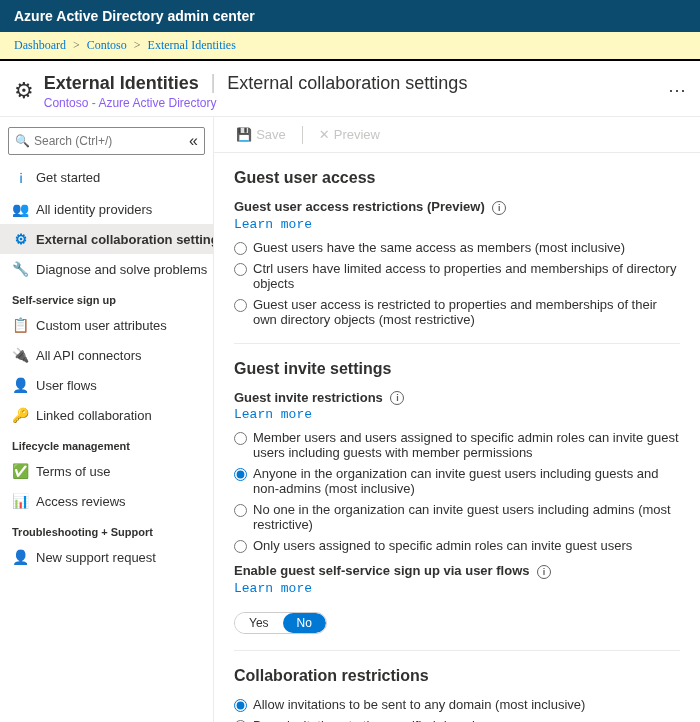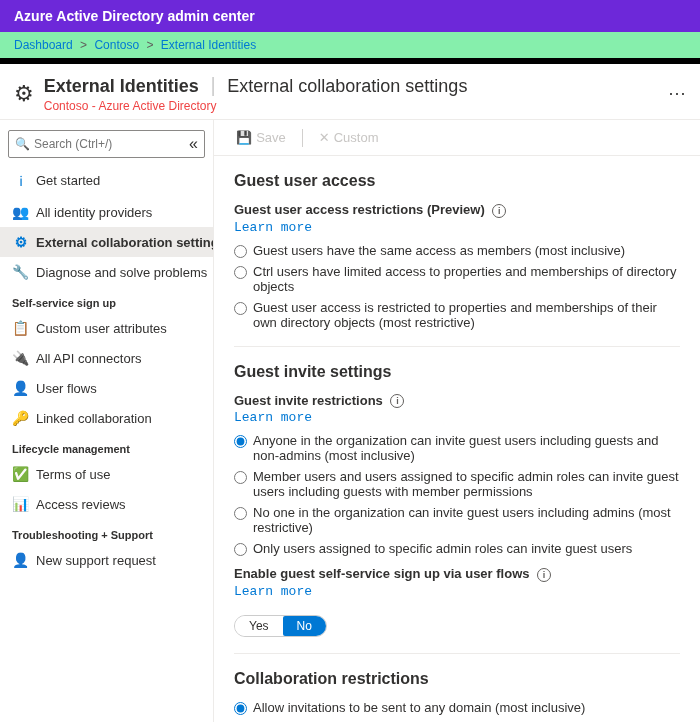--- a/index.html
+++ b/index.html
@@ -1,31 +1,32 @@
 <!DOCTYPE html>
 <html><head>
   <meta charset="utf-8">
   <style>
     * { box-sizing: border-box; margin: 0; padding: 0; }
     body { font-family: 'Segoe UI', Arial, sans-serif; font-size: 13px; color: #323130; background: #fff; width: 700px; }
 
     .top-bar {
-      background: #6d28d9;
+      background: #0c4a6e;
       color: white;
       padding: 8px 14px;
       font-size: 14px;
       font-weight: 600;
     }
 
     .breadcrumb {
       padding: 6px 14px;
       font-size: 12px;
       color: #0078d4;
-      border-bottom: 6px solid #000000;
-      background: #86efac;
+      border-bottom: 2px solid #000000;
+      background: #fef9c3;
+      font-family: Liberation Serif, serif;
     }
     .breadcrumb span { color: #605e5c; margin: 0 4px; }
 
     .page-header {
       display: flex;
       align-items: center;
       padding: 10px 14px 6px 14px;
       border-bottom: 1px solid #edebe9;
     }
     .page-header-icon {
@@ -44,21 +45,21 @@
       font-weight: 300;
       font-size: 20px;
     }
     .page-header-text .subtitle {
       font-size: 18px;
       font-weight: 300;
       display: inline;
     }
     .page-header-text .org-name {
       font-size: 12px;
-      color: #ef4444;
+      color: #8b5cf6;
       margin-top: 2px;
     }
     .page-header-dots {
       margin-left: auto;
       font-size: 18px;
       color: #323130;
       cursor: pointer;
     }
 
     .main-layout {
@@ -198,21 +199,21 @@
     }
     .toggle-option {
       padding: 3px 14px;
       font-size: 12px;
       cursor: pointer;
       text-align: right;
     }
     .toggle-option.active {
       background: #0078d4;
       color: white;
-      border-radius: 2px;
+      border-radius: 10px;
     }
     .toggle-option.inactive {
       background: white;
       color: #323130;
     }
 
     hr.section-divider {
       border: none;
       border-top: 1px solid #edebe9;
       margin: 16px 0;
@@ -312,21 +313,21 @@
   <div style="flex:1; display:flex; flex-direction:column; overflow:hidden;">
 
     <div class="toolbar">
       <button class="toolbar-btn disabled">
         <span>💾</span>
         <span>Save</span>
       </button>
       <div class="toolbar-divider"></div>
       <button class="toolbar-btn disabled">
         <span>✕</span>
-        <span>Custom</span>
+        <span>Preview</span>
       </button>
     </div>
 
     <div class="content">
 
       <div class="section-title">Guest user access</div>
       <div class="field-label">
         <span>Guest user access restrictions (Preview)</span>
         <span class="info-icon">i</span>
       </div>
@@ -349,26 +350,26 @@
       <hr class="section-divider">
 
       <div class="section-title">Guest invite settings</div>
       <div class="field-label">
         <span>Guest invite restrictions</span>
         <span class="info-icon">i</span>
       </div>
       <a class="learn-more" href="#">Learn more</a>
       <div class="radio-group">
         <label class="radio-item">
+          <input type="radio" name="guest_invite" style="">
+          <span>Member users and users assigned to specific admin roles can invite guest users including guests with member permissions</span>
+        </label>
+        <label class="radio-item">
           <input type="radio" name="guest_invite" checked="" style="">
           <span>Anyone in the organization can invite guest users including guests and non-admins (most inclusive)</span>
-        </label>
-        <label class="radio-item">
-          <input type="radio" name="guest_invite" style="">
-          <span>Member users and users assigned to specific admin roles can invite guest users including guests with member permissions</span>
         </label>
         <label class="radio-item">
           <input type="radio" name="guest_invite" style="">
           <span>No one in the organization can invite guest users including admins (most restrictive)</span>
         </label>
         <label class="radio-item">
           <input type="radio" name="guest_invite" style="">
           <span>Only users assigned to specific admin roles can invite guest users</span>
         </label>
       </div>

